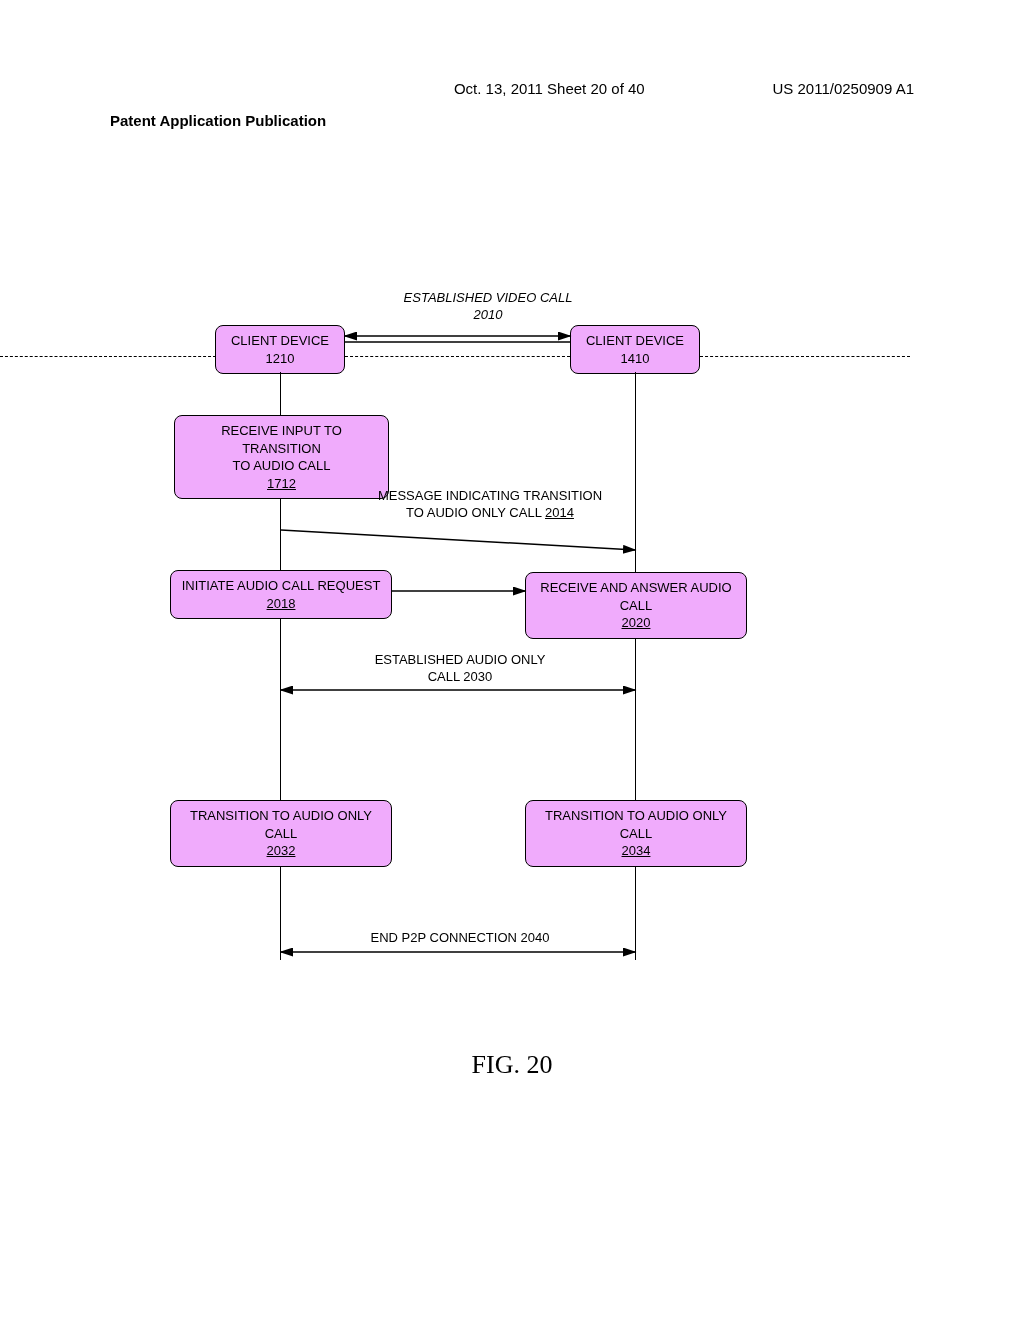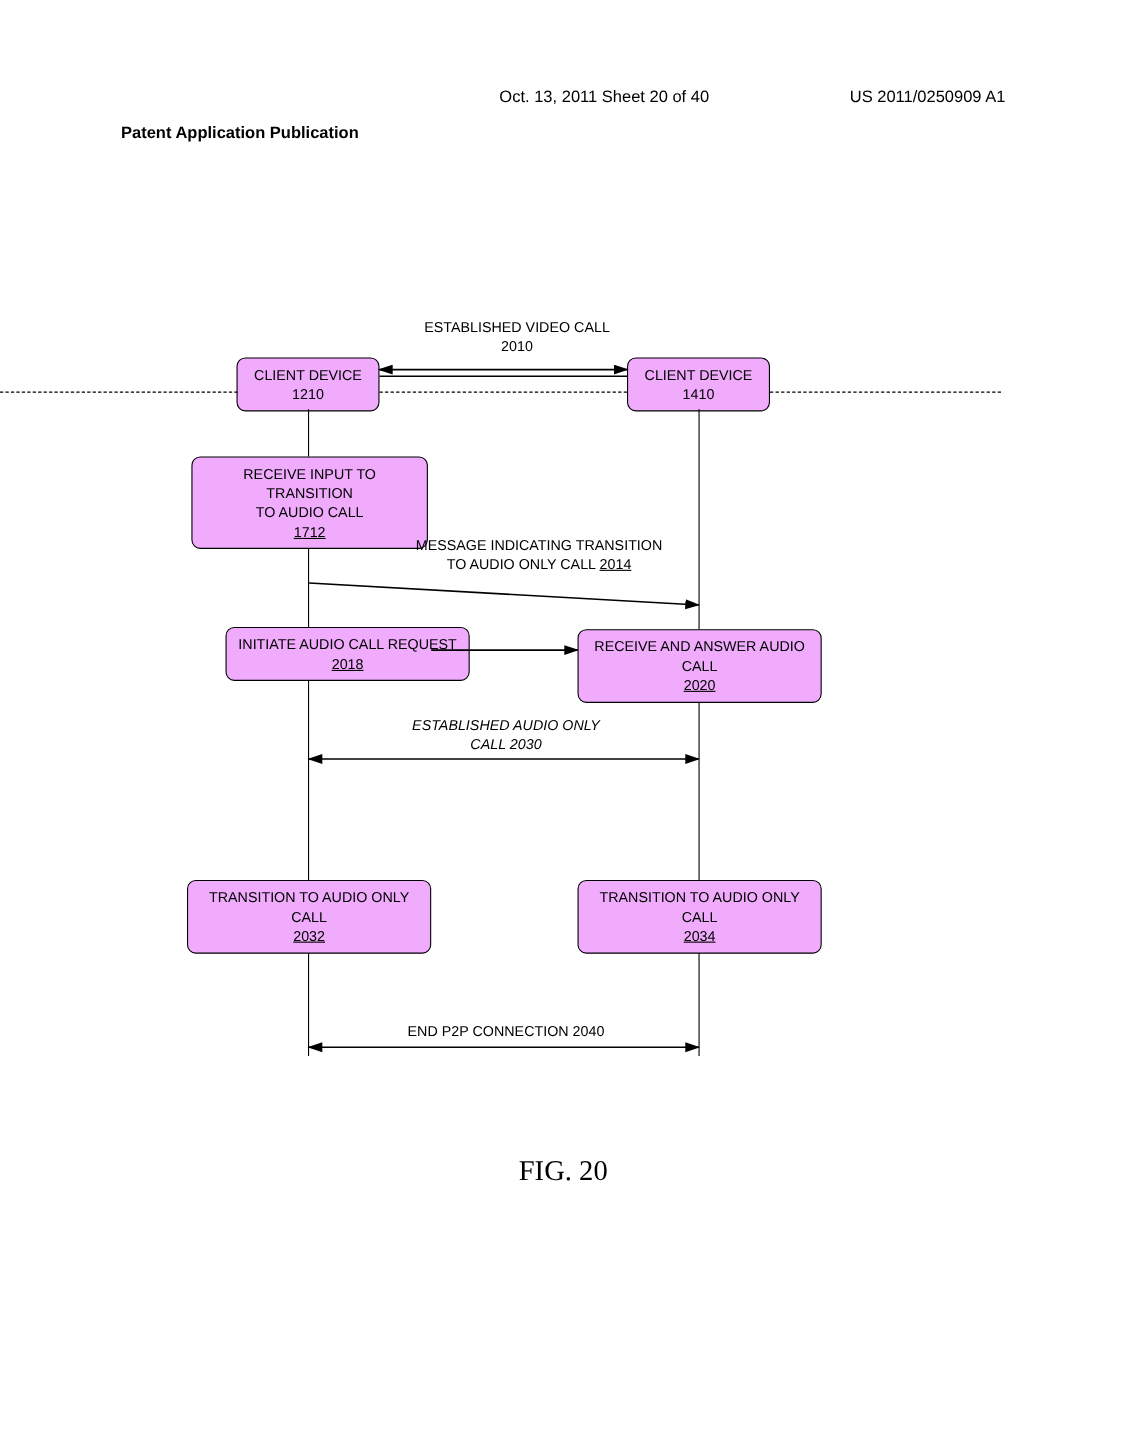--- a/index.html
+++ b/index.html
@@ -84,21 +84,21 @@
 <body>
 
 <div class="header">
   <span class="hl">Patent Application Publication</span>
   <span class="hc">Oct. 13, 2011   Sheet 20 of 40</span>
   <span class="hr">US 2011/0250909 A1</span>
 </div>
 
 <div class="diagram">
 
-  <div class="label" style="left:250px; top:0px; width:220px;">
+  <div class="label" style="left:268px; top:0px; width:220px;font-style:italic;">
     <span>ESTABLISHED VIDEO CALL</span><br>
     <span>2010</span>
   </div>
 
   <div class="box" style="left:105px; top:35px; width:130px;">
     <span>CLIENT DEVICE</span><br>
     <span>1210</span>
   </div>
   <div class="box" style="left:460px; top:35px; width:130px;">
     <span>CLIENT DEVICE</span><br>
@@ -122,32 +122,32 @@
     <span>RECEIVE INPUT TO TRANSITION</span><br>
     <span>TO AUDIO CALL</span><br>
     <span class="ref">1712</span>
   </div>
 
   <div class="label" style="left:250px; top:198px; width:260px;">
     <span>MESSAGE INDICATING TRANSITION</span><br>
     <span>TO AUDIO ONLY CALL </span><span style="text-decoration:underline">2014</span>
   </div>
 
-  <div class="box" style="left:60px; top:280px; width:222px;margin-left:35px;">
+  <div class="box" style="left:60px; top:280px; width:222px;">
     <span>INITIATE AUDIO CALL REQUEST</span><br>
     <span class="ref">2018</span>
   </div>
 
   <div class="box" style="left:415px; top:282px; width:222px;">
     <span>RECEIVE AND ANSWER AUDIO</span><br>
     <span>CALL</span><br>
     <span class="ref">2020</span>
   </div>
 
-  <div class="label" style="left:250px; top:362px; width:200px;font-style:italic;">
+  <div class="label" style="left:250px; top:362px; width:200px;">
     <span>ESTABLISHED AUDIO ONLY</span><br>
     <span>CALL 2030</span>
   </div>
 
   <div class="box" style="left:60px; top:510px; width:222px;">
     <span>TRANSITION TO AUDIO ONLY</span><br>
     <span>CALL</span><br>
     <span class="ref">2032</span>
   </div>
 

